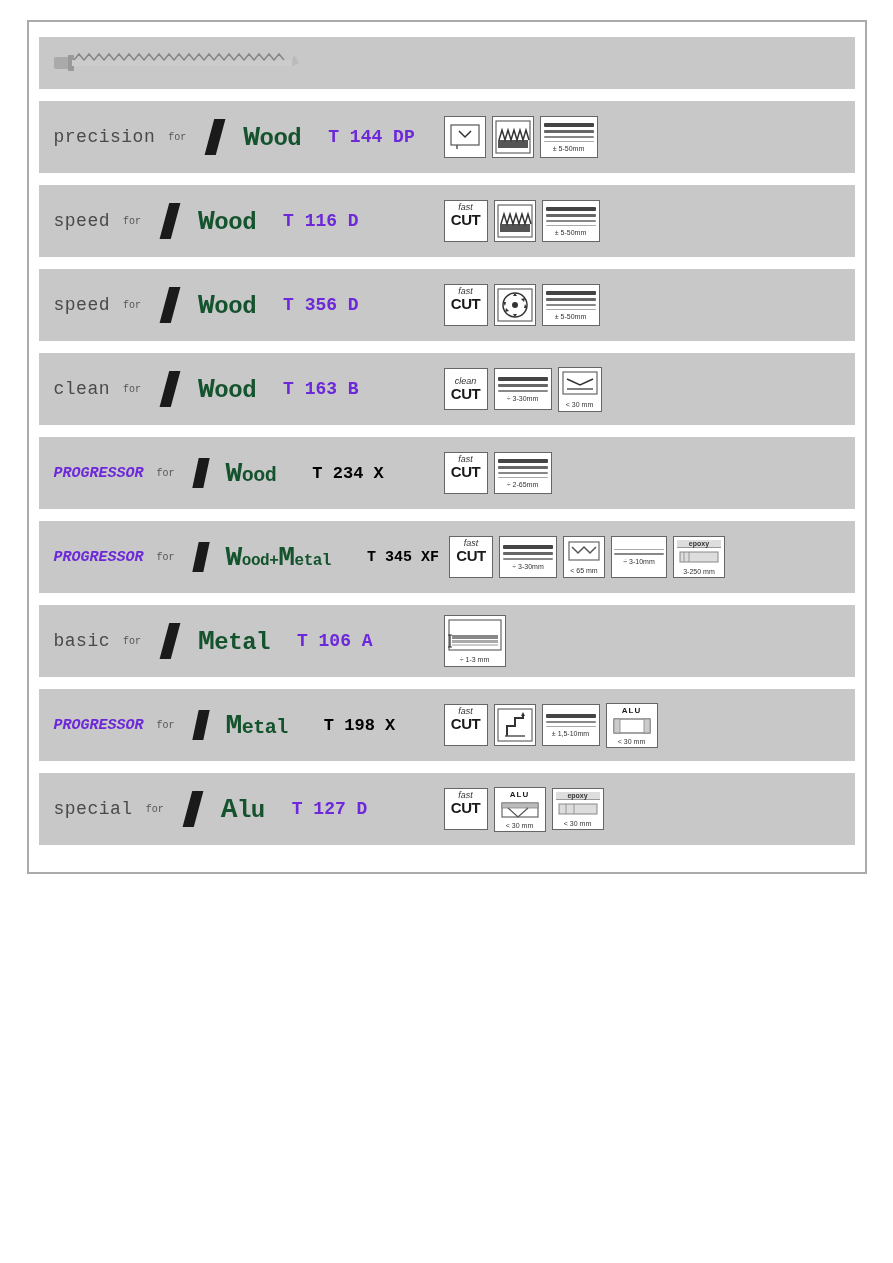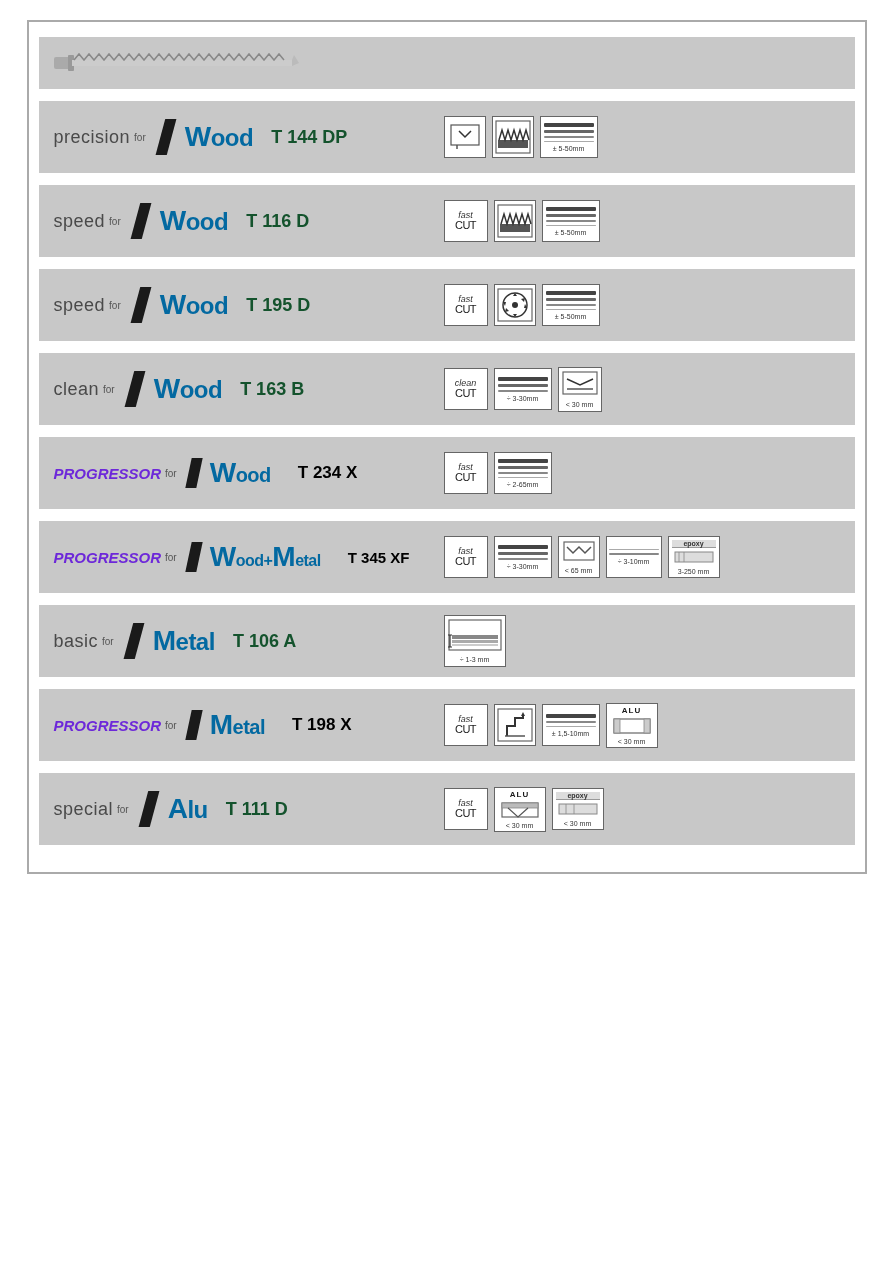--- a/index.html
+++ b/index.html
@@ -40,50 +40,51 @@
       display: flex;
       align-items: center;
       min-height: 72px;
       padding: 8px 15px;
       gap: 10px;
     }
     .product-label {
       flex: 0 0 380px;
       display: flex;
       align-items: center;
-      gap: 3px;
+      gap: 12px;
+      font-family: Liberation Mono, monospace;
     }
     .label-text-left {
       font-size: 18px;
       color: #4a4a4a;
       font-weight: normal;
       letter-spacing: 0.5px;
     }
     .slash-icon {
       display: inline-block;
       width: 28px;
       height: 36px;
       background: #1a1a1a;
       clip-path: polygon(30% 0%, 70% 0%, 70% 100%, 30% 100%);
       transform: skewX(-15deg);
       margin: 0 2px;
       position: relative;
     }
     .label-text-material {
       font-size: 24px;
       font-weight: bold;
-      color: #0369a1;
+      color: #14532d;
       letter-spacing: -0.5px;
     }
     .label-text-material .first-letter {
       font-size: 28px;
     }
     .product-code {
       font-size: 18px;
-      color: #14532d;
+      color: #6d28d9;
       font-weight: bold;
       margin-left: 15px;
       white-space: nowrap;
       flex: 0 0 auto;
     }
     .product-icons {
       flex: 1;
       display: flex;
       align-items: center;
       gap: 6px;
@@ -115,31 +116,30 @@
     
     .fast-cut-box {
       border: 1.5px solid #666;
       background: #fff;
       padding: 2px 4px;
       min-width: 44px;
       min-height: 42px;
       display: flex;
       flex-direction: column;
       align-items: center;
-      justify-content: center;
     }
     .fast-text {
       font-size: 9px;
       color: #333;
       font-style: italic;
       line-height: 1;
     }
     .cut-text {
-      font-size: 11px;
-      font-weight: normal;
+      font-size: 15px;
+      font-weight: bold;
       color: #1a1a1a;
       letter-spacing: -0.5px;
       line-height: 1;
     }
 
     
     .clean-cut-box {
       border: 1.5px solid #666;
       background: #fff;
       padding: 2px 4px;
@@ -396,21 +396,21 @@
       </div>
     </div>
   </div>
 
   <div class="product-row">
     <div class="product-label">
       <span class="label-text-left">speed</span>
       <span class="for-sup">for</span>
       <span class="slash-icon"></span>
       <span class="label-text-material"><span class="first-letter">W</span>ood</span>
-      <span class="product-code">T 195 D</span>
+      <span class="product-code">T 356 D</span>
     </div>
     <div class="product-icons">
       <div class="fast-cut-box">
         <span class="fast-text">fast</span>
         <span class="cut-text">CUT</span>
       </div>
       <div class="circ-blade-box">
         <svg width="36" height="34" viewBox="0 0 36 34">
           <rect x="1" y="1" width="34" height="32" fill="none" stroke="#666" stroke-width="1.2"></rect>
           <circle cx="18" cy="17" r="12" fill="none" stroke="#333" stroke-width="1.5"></circle>
@@ -610,21 +610,21 @@
       </div>
     </div>
   </div>
 
   <div class="product-row">
     <div class="product-label">
       <span class="label-text-left">special</span>
       <span class="for-sup">for</span>
       <span class="slash-icon"></span>
       <span class="label-text-material"><span class="first-letter">A</span>lu</span>
-      <span class="product-code">T 111 D</span>
+      <span class="product-code">T 127 D</span>
     </div>
     <div class="product-icons">
       <div class="fast-cut-box">
         <span class="fast-text">fast</span>
         <span class="cut-text">CUT</span>
       </div>
       <div class="alu-box">
         <div class="alu-top-label">ALU</div>
         <svg width="40" height="20" viewBox="0 0 40 20">
           <rect x="2" y="4" width="36" height="14" fill="none" stroke="#666" stroke-width="1.2"></rect>

